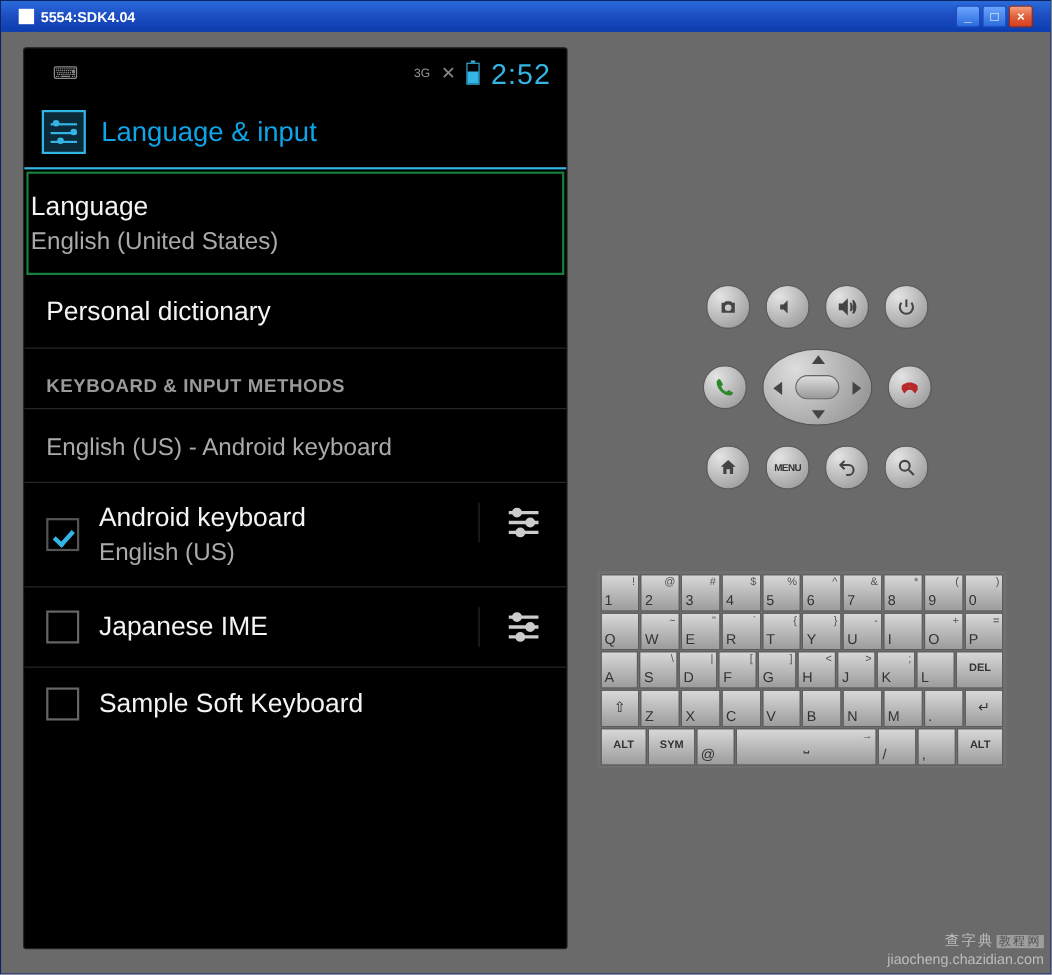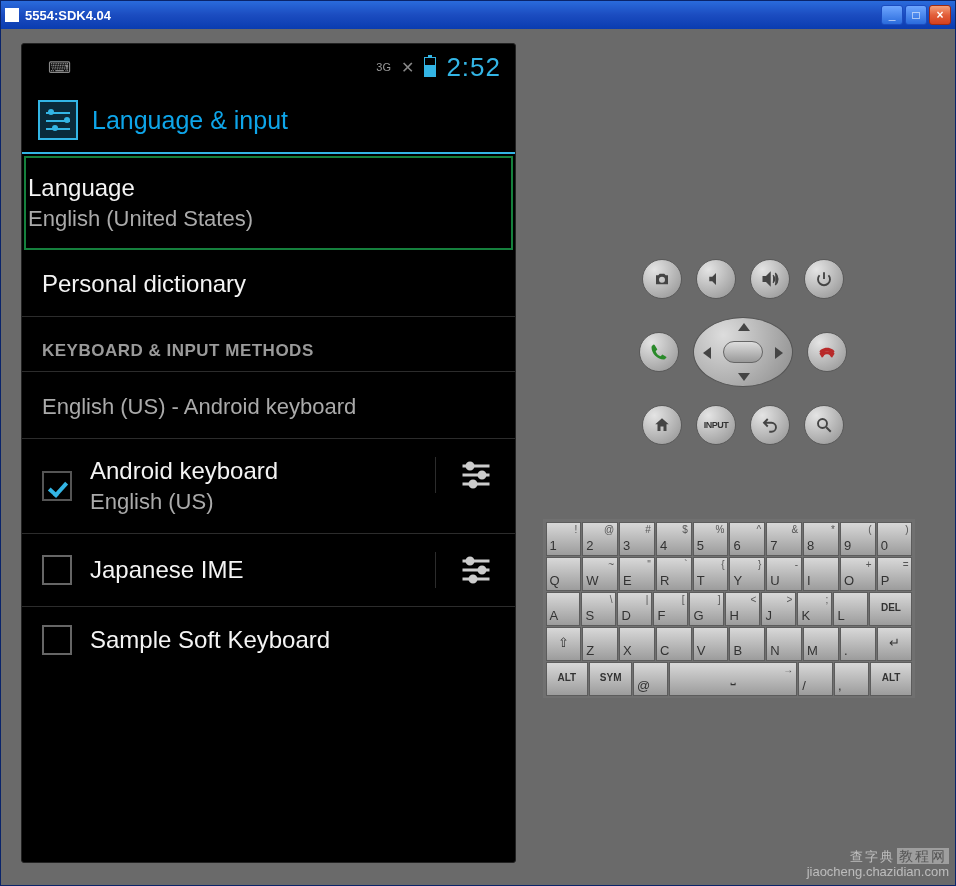--- a/index.html
+++ b/index.html
@@ -1,20 +1,20 @@
 <!DOCTYPE html>
 <html><head>
 <meta charset="utf-8">
 <style>
 * { margin: 0; padding: 0; box-sizing: border-box; font-family: "Segoe UI", Tahoma, sans-serif; }
 html, body { width: 956px; height: 886px; overflow: hidden; background: #fff; }
 
 
 .window { width: 956px; height: 886px; border: 1px solid #0a246a; background: #6a6a6a; position: relative; }
-.titlebar { height: 28px; background: linear-gradient(to bottom,#2a6bdc,#1b4cc0 50%,#0a3cb0); display: flex; align-items: center; color: #fff; font-size: 13px; font-weight: bold; padding: 0 4px; }
+.titlebar { height: 28px; background: linear-gradient(to bottom,#2a6bdc,#1b4cc0 50%,#0a3cb0); display: flex; align-items: center; color: #fff; font-size: 13px; font-weight: bold; padding: 0 16px; }
 .titlebar .ticon { width: 14px; height: 14px; background: #fff; margin-right: 6px; }
 .titlebar .spacer { flex: 1; }
 .tbtn { width: 22px; height: 20px; border-radius: 3px; margin-left: 2px; display: flex; align-items: center; justify-content: center; font-size: 12px; font-weight: bold; cursor: pointer; }
 .tbtn.min, .tbtn.max { background: linear-gradient(#6ea6ff,#2a6bdc); color: #fff; border: 1px solid #1b4cc0; }
 .tbtn.close { background: linear-gradient(#f5a07a,#e25f3b,#d5401d); color: #fff; border: 1px solid #a02a10; }
 
 
 .client { position: absolute; top: 28px; left: 0; right: 0; bottom: 0; display: flex; }
 .phone-col { width: 542px; padding: 14px 0 0 20px; }
 .ctrl-col { flex: 1; position: relative; }
@@ -70,21 +70,21 @@
 .krow { display: flex; }
 .key { flex: 1; height: 34px; background: linear-gradient(#d8d8d8,#9c9c9c); border: 1px solid #5c5c5c; margin: 0.5px; position: relative; cursor: pointer; font-size: 13px; color: #333; display: flex; align-items: flex-end; justify-content: flex-start; padding: 0 3px 2px; }
 .key .alt { position: absolute; top: 1px; right: 3px; font-size: 10px; color: #555; }
 .key.wide { flex: 1.3; font-size: 10px; align-items: center; justify-content: center; font-weight: bold; }
 .key.space { flex: 4.5; }
 .key.shift, .key.enter { align-items: center; justify-content: center; }
 
 
 .wm { position: absolute; right: 6px; bottom: 6px; color: rgba(255,255,255,0.55); font-size: 13px; line-height: 15px; text-align: right; }
 .wm .top { letter-spacing: 2px; }
-.wm .top .tag { background: rgba(255,255,255,0.35); color: #555; padding: 0 2px; margin-left: 2px; font-size: 14px; }
+.wm .top .tag { background: rgba(255,255,255,0.35); color: #555; padding: 0 2px; margin-left: 2px; font-size: 11px; }
 </style>
 </head>
 <body>
 
 <div class="window">
   <div class="titlebar">
     <div class="ticon"></div>
     <span>5554:SDK4.04</span>
     <div class="spacer"></div>
     <div class="tbtn min">_</div>
@@ -221,21 +221,21 @@
                 <path fill="#b82a2a" d="M12 7C7 7 3 10 3 12l4 2c0-2 3-3 5-3s5 1 5 3l4-2c0-2-4-5-9-5z"></path>
               </svg>
             </div>
         </div>
         <div class="ctrl-row">
           <div class="cbtn">
               <svg width="18" height="18" viewBox="0 0 24 24">
                 <path fill="#444" d="M12 3l9 8h-3v9h-4v-6h-4v6H6v-9H3z"></path>
               </svg>
             </div>
-          <div class="cbtn menu">INPUT</div>
+          <div class="cbtn menu">MENU</div>
           <div class="cbtn">
               <svg width="18" height="18" viewBox="0 0 24 24">
                 <path fill="none" stroke="#444" stroke-width="2.5" d="M9 4l-5 5 5 5m-5-5h10a6 6 0 010 12h-3"></path>
               </svg>
             </div>
           <div class="cbtn">
               <svg width="18" height="18" viewBox="0 0 24 24">
                 <circle cx="10" cy="10" r="6" fill="none" stroke="#444" stroke-width="2.5"></circle>
                 <line x1="15" y1="15" x2="21" y2="21" stroke="#444" stroke-width="2.5"></line>
               </svg>

